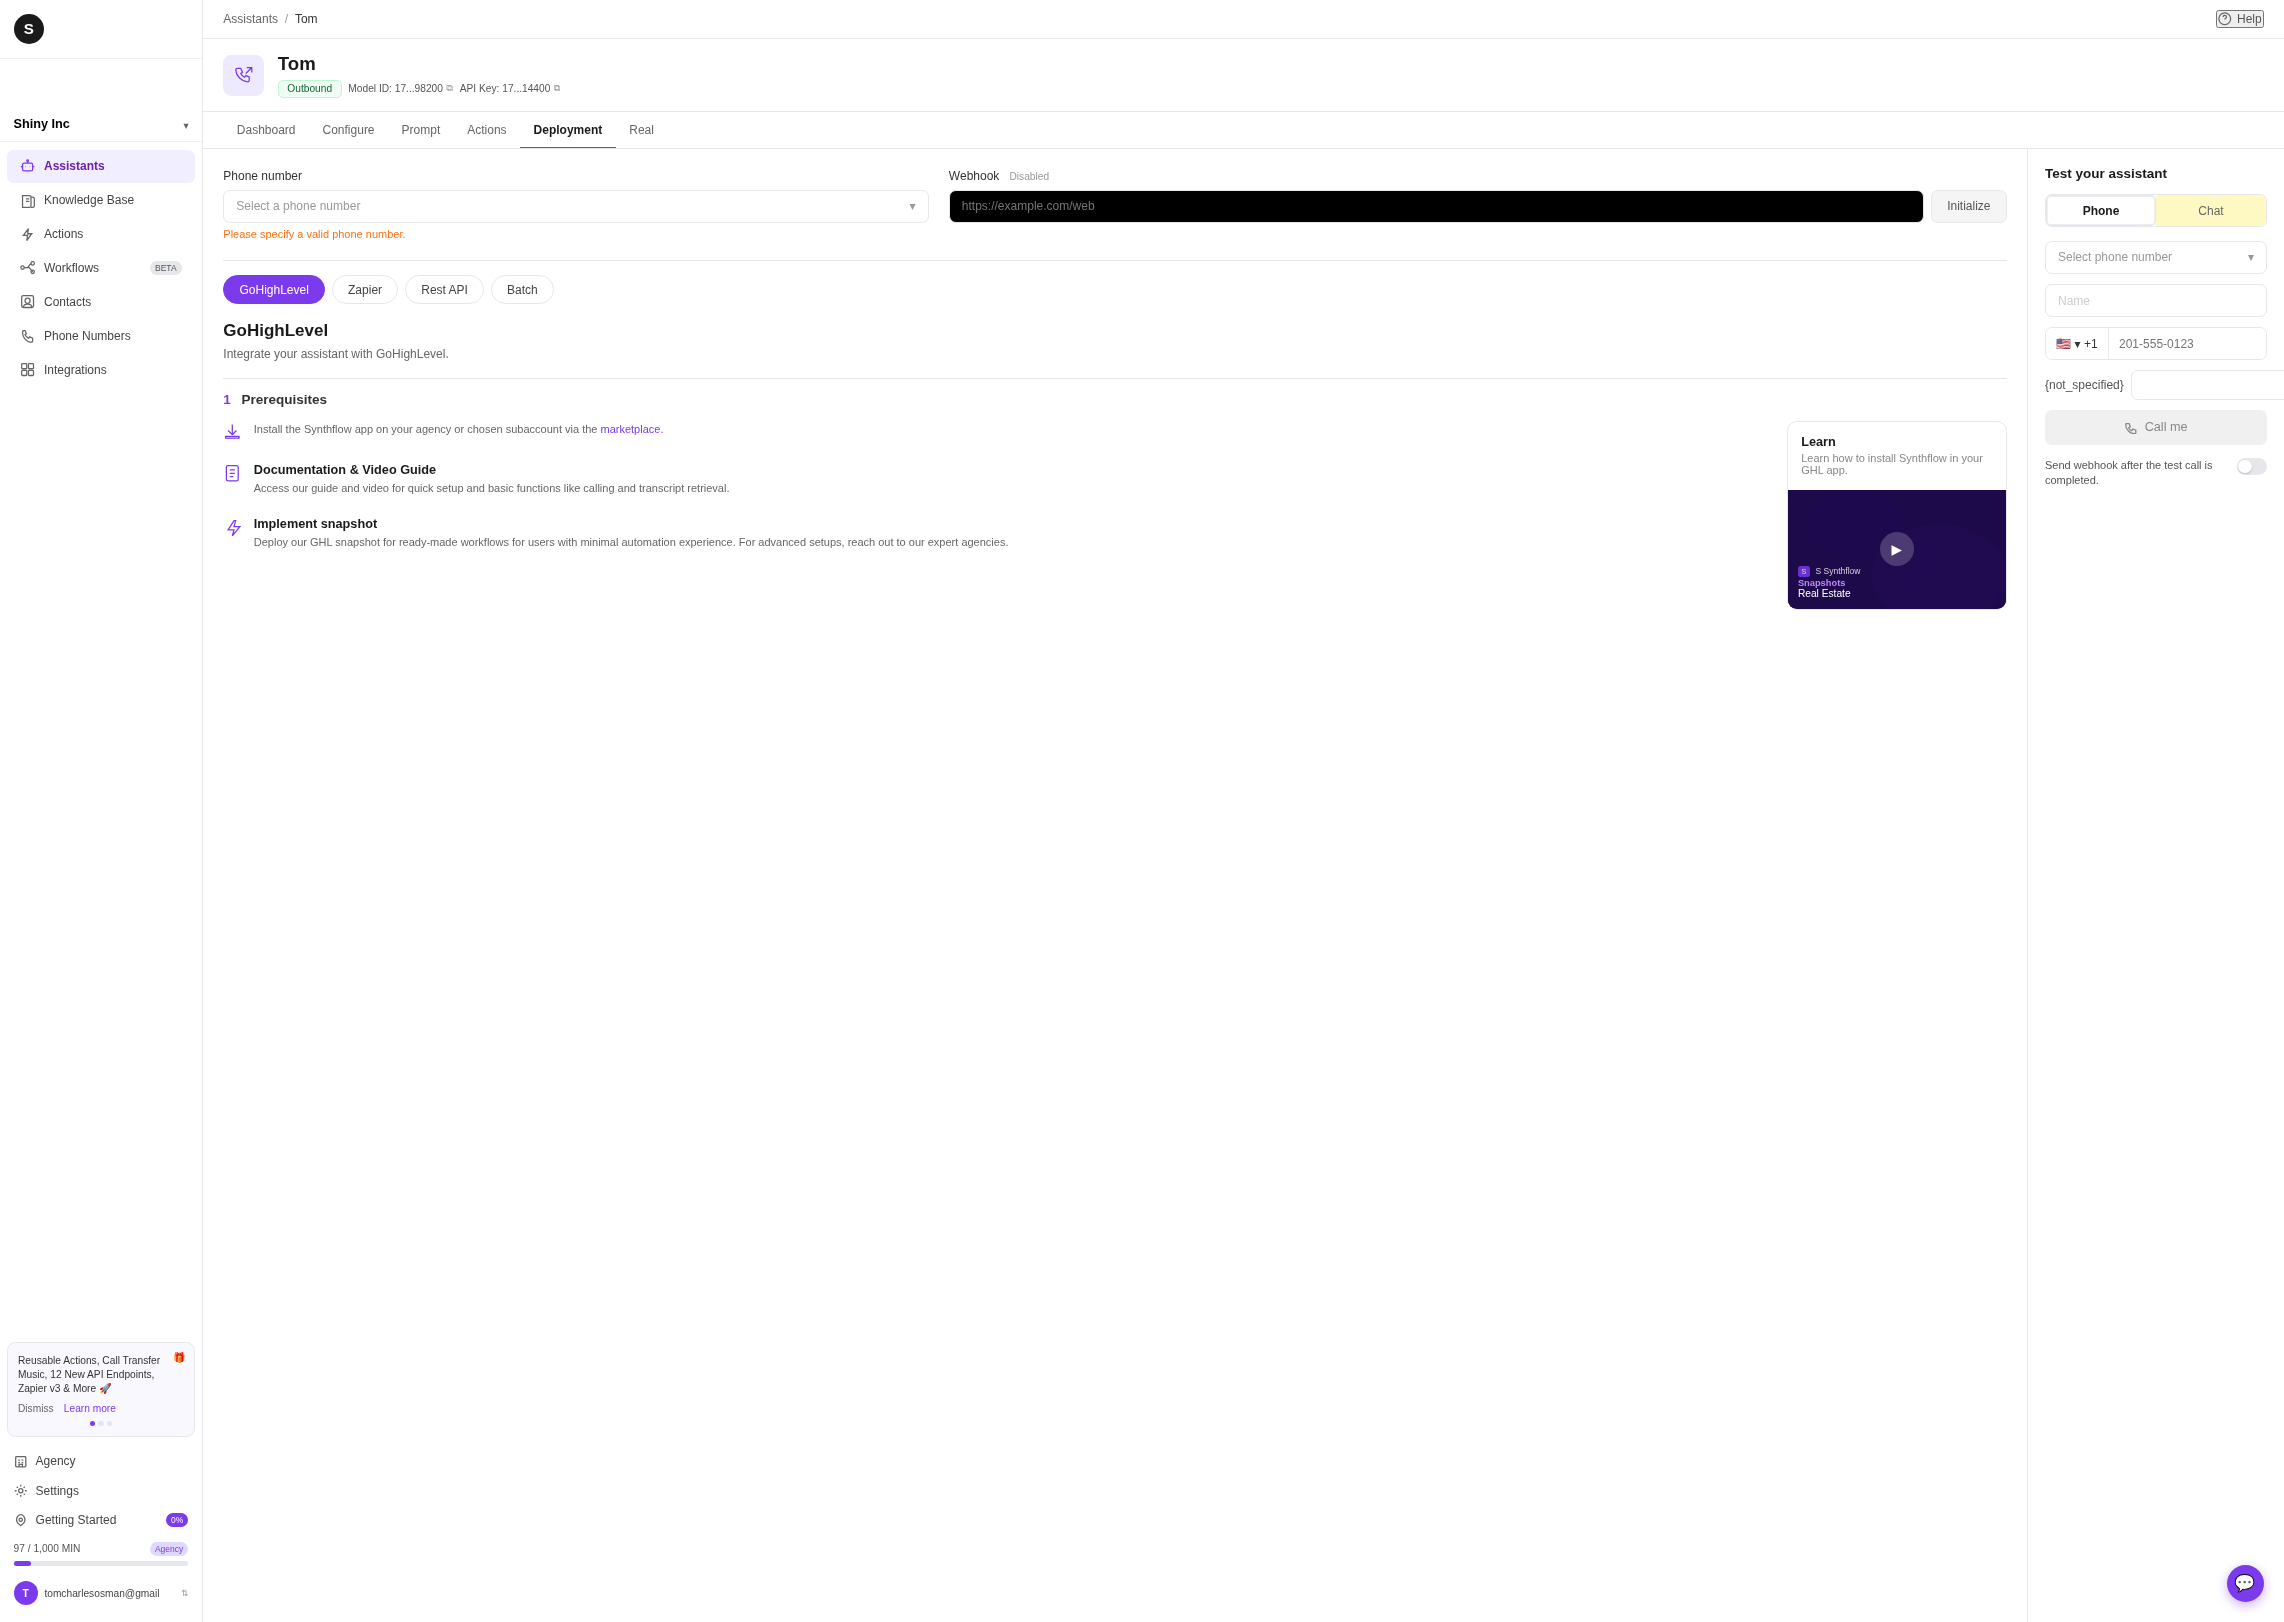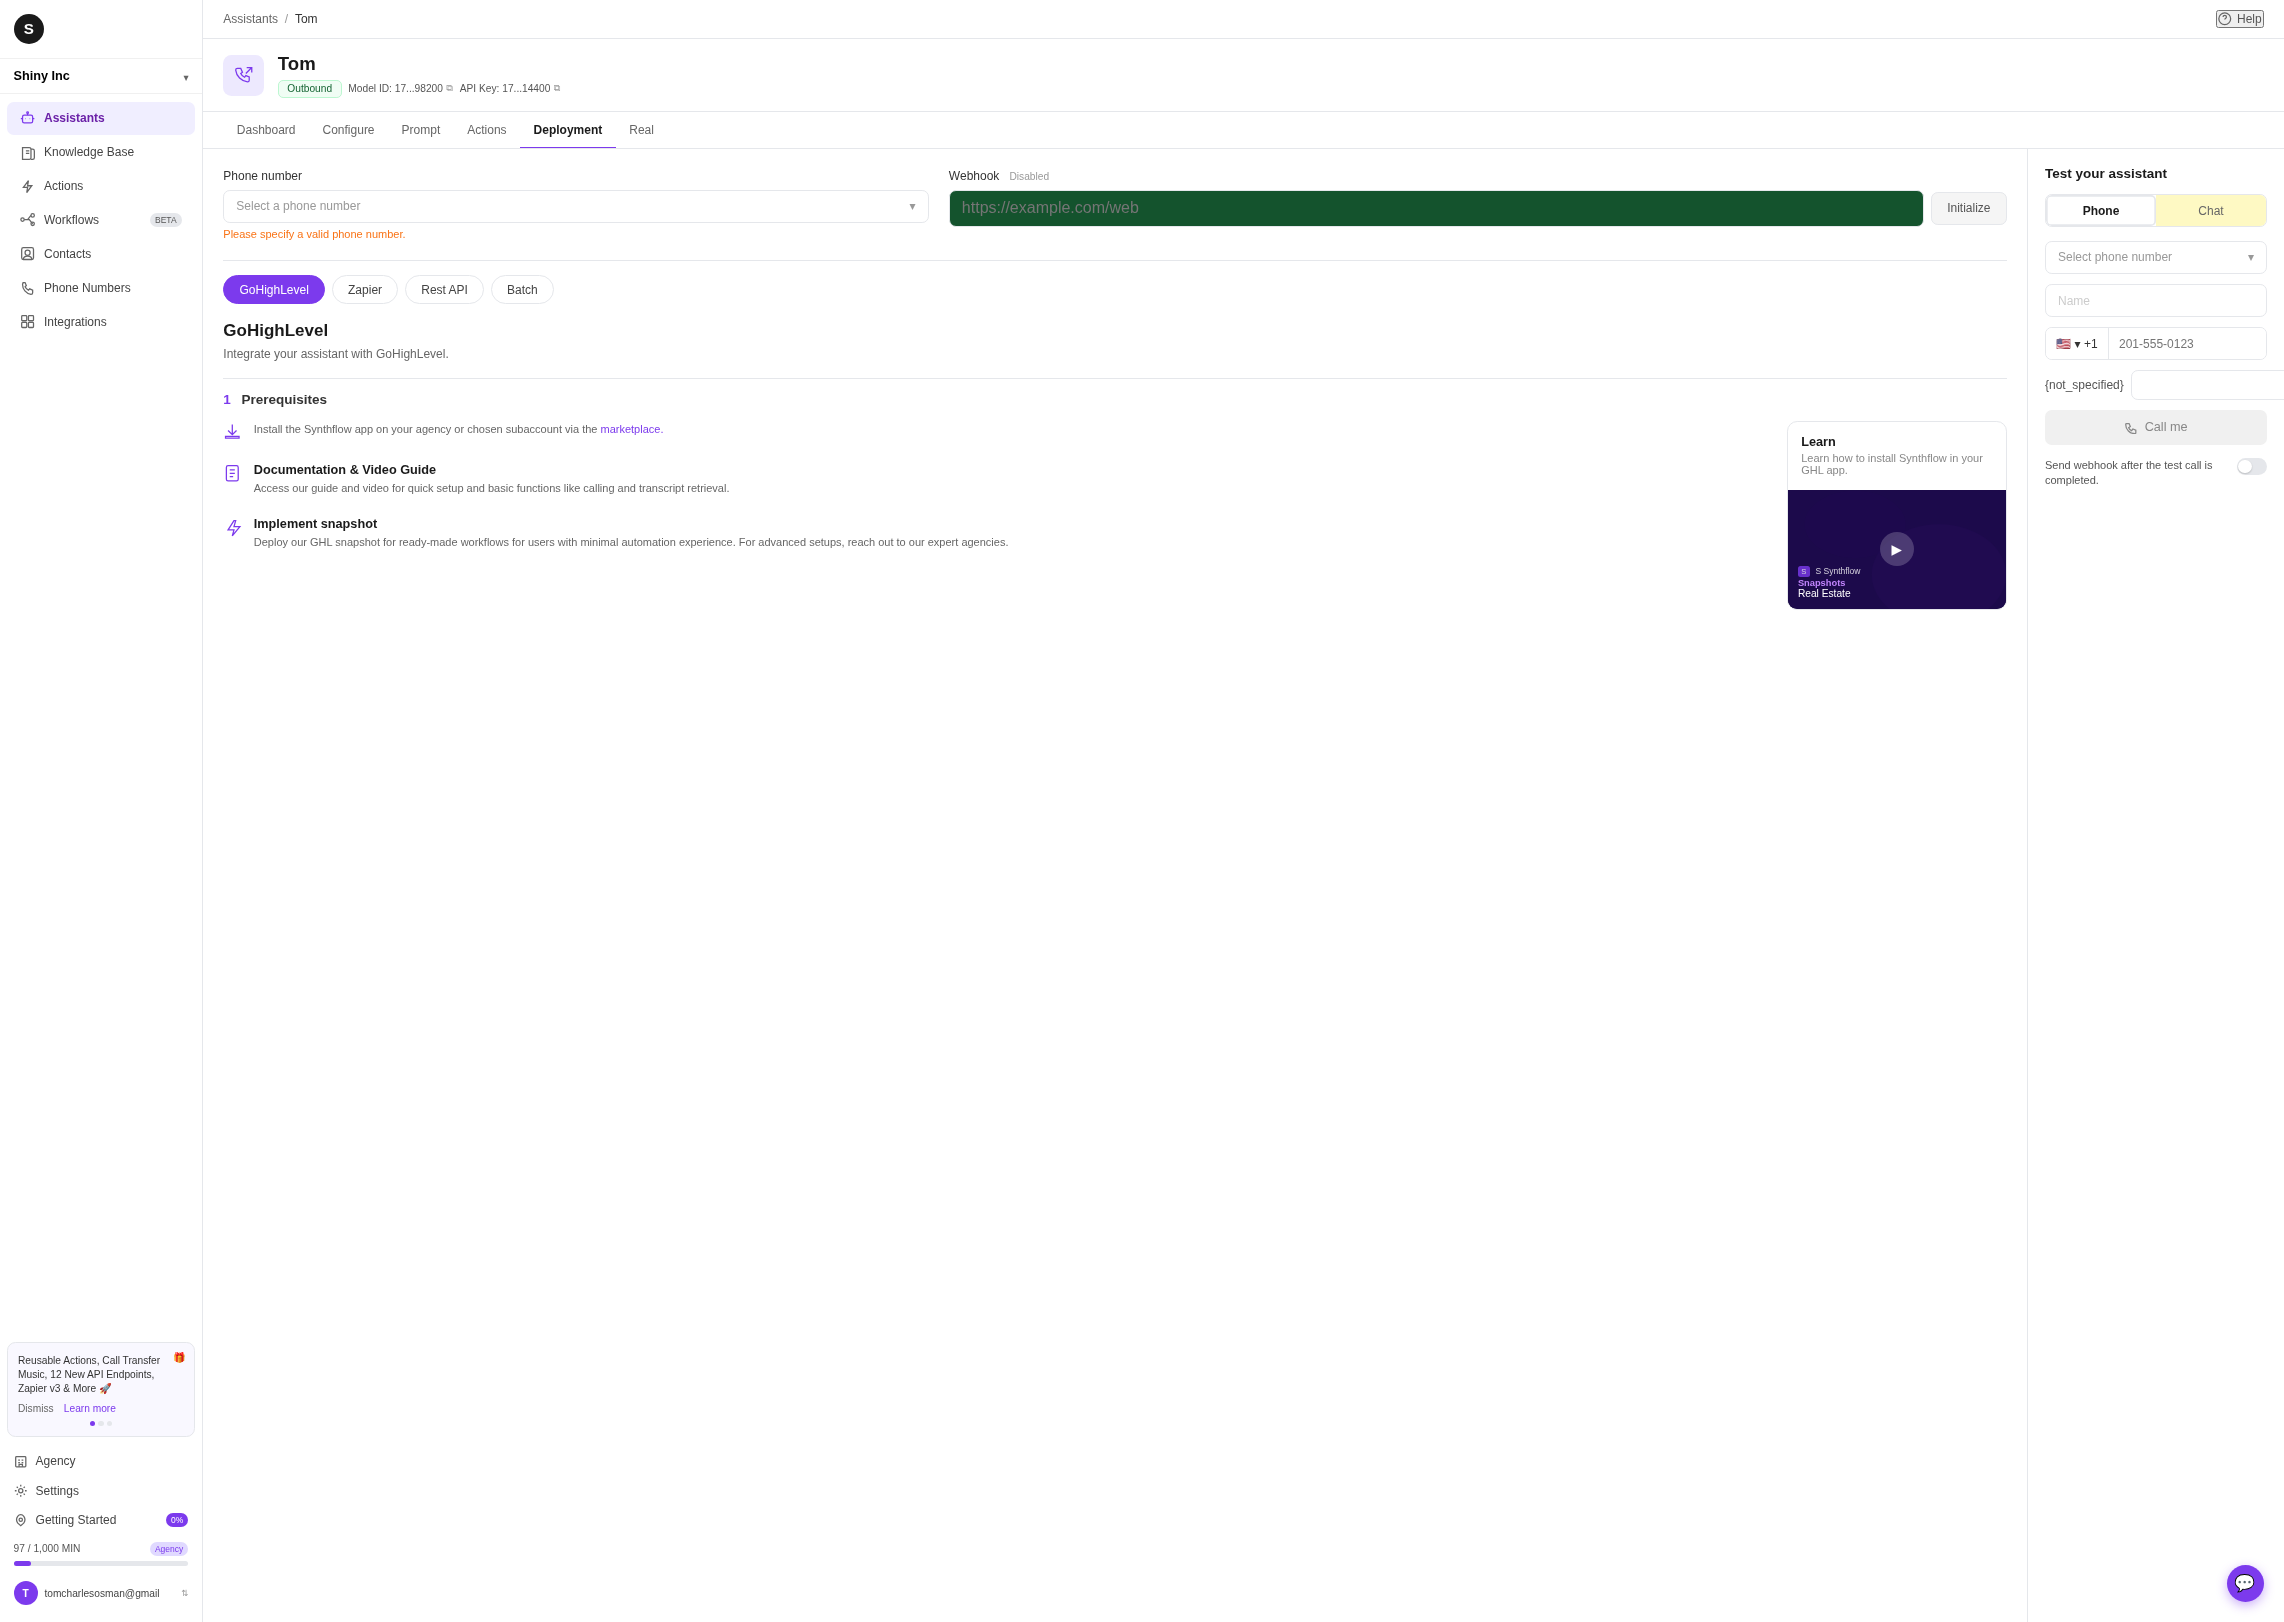--- a/index.html
+++ b/index.html
@@ -2,21 +2,21 @@
 <html style="font-size:13.5px"><head>
   <meta charset="utf-8">
   <style>
     * { box-sizing: border-box; margin: 0; padding: 0; }
     body { font-family: -apple-system, BlinkMacSystemFont, 'Segoe UI', sans-serif; background: #f5f5f5; display: flex; height: 100vh; overflow: hidden; font-size: 12px; }
 
     
     .sidebar { width: 203px; background: #fff; border-right: 0.8px solid #e5e7eb; display: flex; flex-direction: column; height: 100vh; overflow-y: auto; flex-shrink: 0; }
     .sidebar-logo { padding: 13.5px; display: flex; align-items: center; gap: 8.5px; border-bottom: 0.8px solid #f0f0f0; }
     .logo-circle { width: 30.5px; height: 30.5px; background: #1a1a1a; border-radius: 50%; display: flex; align-items: center; justify-content: center; color: #fff; font-weight: 900; font-size: 15.2px; flex-shrink: 0; }
-    .sidebar-company { padding: 10.2px 13.5px; display: flex; align-items: flex-end; justify-content: space-between; cursor: pointer; border-bottom: 0.8px solid #f0f0f0; }
+    .sidebar-company { padding: 10.2px 13.5px; display: flex; align-items: flex-end; justify-content: space-between; cursor: pointer; border-bottom: 0.8px solid #f0f0f0; margin-top: 48px; }
     .sidebar-company-name { font-weight: 600; font-size: 12.7px; }
     .sidebar-company-chevron { color: #666; font-size: 10.2px; }
     .sidebar-nav { padding: 6.8px 0; flex: 1; }
     .sidebar-item { display: flex; align-items: center; gap: 8.5px; padding: 8.5px 13.5px; cursor: pointer; border-radius: 6.8px; margin: 1.7px 6.8px; color: #444; font-size: 12px; }
     .sidebar-item.active { background: #f0eeff; color: #6b21a8; font-weight: 600; }
     .sidebar-item .icon { width: 15.2px; height: 15.2px; flex-shrink: 0; }
     .sidebar-badge-gray { background: #e5e7eb; color: #555; font-size: 8.5px; padding: 1.7px 5.1px; border-radius: 8.5px; margin-left: auto; }
     .promo-card { background: #f9f8ff; border: 0.8px solid #e5e7eb; border-radius: 8.5px; padding: 10.2px; font-size: 10.2px; color: #333; margin-bottom: 10.2px; position: relative; }
     .promo-icon { position: absolute; top: 8.5px; right: 8.5px; }
     .promo-actions { display: flex; gap: 10.2px; margin-top: 6.8px; }
@@ -64,21 +64,21 @@
     .main-panel { flex: 1; overflow-y: auto; padding: 20.3px; }
 
     
     .phone-webhook-row { display: flex; gap: 20.3px; align-items: flex-start; margin-bottom: 20.3px; }
     .phone-section { flex: 1; }
     .webhook-section { flex: 1.5; }
     .field-label { font-size: 12px; font-weight: 500; color: #333; margin-bottom: 6.8px; }
     .select-wrapper { position: relative; }
     .select-btn { width: 100%; padding: 8.5px 12px; border: 0.8px solid #e5e7eb; border-radius: 6.8px; background: #fff; display: flex; align-items: center; justify-content: space-between; cursor: pointer; font-size: 12px; color: #999; }
     .webhook-row { display: flex; gap: 6.8px; align-items: center; }
-    .webhook-input { flex: 1; padding: 8.5px 12px; border: 0.8px solid #e5e7eb; border-radius: 7px; font-size: 16px; color: #999; background: #14532d; outline: none; }
+    .webhook-input { flex: 1; padding: 8.5px 12px; border: 0.8px solid #e5e7eb; border-radius: 7px; font-size: 12px; color: #999; background: #000000; outline: none; }
     .initialize-btn { padding: 8.5px 15.2px; border: 0.8px solid #e5e7eb; border-radius: 6.8px; background: #f5f5f5; color: #555; font-size: 12px; cursor: pointer; white-space: nowrap; }
     .error-text { color: #f97316; font-size: 11px; margin-top: 5.1px; }
 
     
     .integration-tabs { display: flex; gap: 6.8px; margin-bottom: 17px; flex-wrap: wrap; }
     .int-tab { padding: 6.8px 15.2px; border: 0.8px solid #e5e7eb; border-radius: 17px; background: #fff; cursor: pointer; font-size: 12px; color: #444; }
     .int-tab.active { background: #7c3aed; color: #fff; border-color: #7c3aed; }
 
     .integration-title { font-size: 17px; font-weight: 700; color: #1a1a1a; margin-bottom: 5.1px; }
     .integration-desc { font-size: 12px; color: #666; margin-bottom: 17px; }

